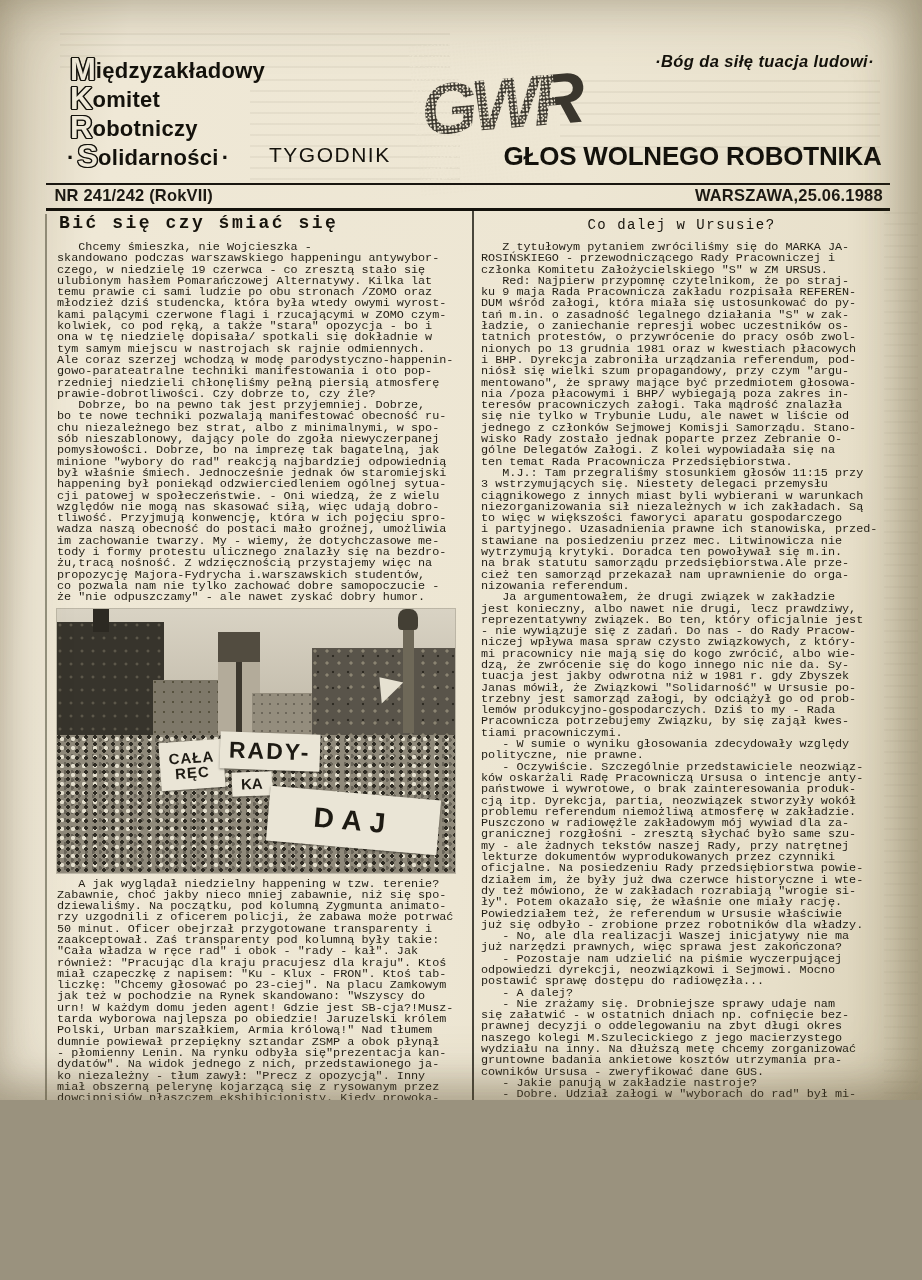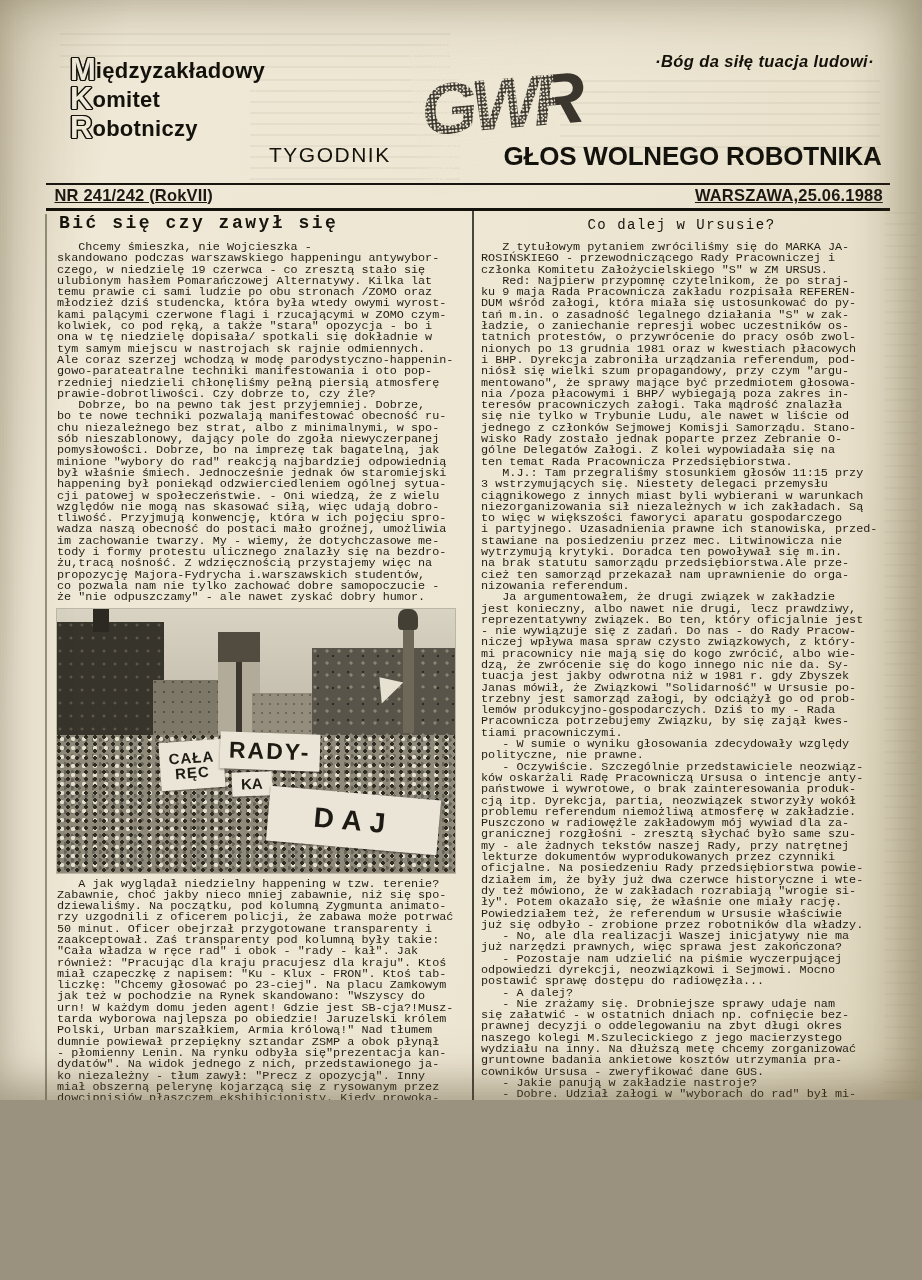--- a/index.html
+++ b/index.html
@@ -26,21 +26,21 @@
     background-image:radial-gradient(circle,#ece5d2 1.15px,transparent 1.45px),
                      radial-gradient(circle,#ece5d2 .9px,transparent 1.2px);
     background-size:3.6px 3.6px,5.2px 5.2px;background-position:0 0,1.7px 2.4px;}
   .motto{position:absolute;right:48px;top:52px;font-style:italic;font-weight:bold;font-size:16.5px;
     letter-spacing:.4px;color:#14120c;white-space:nowrap;}
   .paper-title{position:absolute;right:40px;top:142px;font-weight:bold;font-size:25px;
     letter-spacing:-.2px;color:#14120c;white-space:nowrap;transform:scaleX(1.04);transform-origin:right;}
   
   .issue-bar{position:absolute;left:46px;top:183px;width:834px;
     border-top:2px solid #191610;border-bottom:3.5px solid #14120c;
-    display:flex;justify-content:space-between;align-items:center;padding:1px 4px 2px 6px;text-decoration:underline;}
+    display:flex;justify-content:space-between;align-items:center;padding:1px 4px 2px 6px;}
   .issue-bar span{font-weight:bold;font-size:17px;letter-spacing:.2px;transform:scaleX(.97);white-space:nowrap;}
   
   .col-divider{position:absolute;left:472px;top:211px;width:1.6px;height:1060px;background:#2c2920;opacity:.85;}
   .edge-line{position:absolute;left:45px;top:214px;width:2px;height:1062px;background:#4d4836;opacity:.55;}
   .left-col{position:absolute;left:57px;top:213px;width:412px;}
   .right-col{position:absolute;left:481px;top:217px;width:401px;}
   .mono-body{font-family:"Liberation Mono","DejaVu Sans Mono",monospace;font-weight:normal;
     font-size:11.8px;line-height:11.3px;white-space:pre;overflow:hidden;color:#211e15;}
   .lt{margin:0 0 9px 2px;font-family:"Liberation Mono","DejaVu Sans Mono",monospace;
     font-weight:bold;font-size:18px;letter-spacing:2.5px;color:#17140d;}
@@ -90,40 +90,41 @@
   <div class="bleed" style="left:60px;top:28px;width:390px;height:40px;"></div>
   <div class="bleed" style="left:250px;top:70px;width:210px;height:110px;"></div>
   <div class="bleed" style="left:560px;top:78px;width:320px;height:70px;"></div>
   <div class="bleed" style="left:884px;top:210px;width:34px;height:1060px;opacity:.35;"></div>
 
   <header class="masthead">
     <div class="org">
       <div class="org-line"><span class="org-dot"></span><span class="org-initial">M</span><span class="org-rest">iędzyzakładowy</span></div>
       <div class="org-line"><span class="org-dot"></span><span class="org-initial">K</span><span class="org-rest">omitet</span></div>
       <div class="org-line"><span class="org-dot"></span><span class="org-initial">R</span><span class="org-rest">obotniczy</span></div>
+      <div class="org-line"><span class="org-dot">·</span><span class="org-initial">S</span><span class="org-rest">olidarności</span><span class="org-dot">·</span></div>
     </div>
     <div class="weekly">TYGODNIK</div>
     <div class="logo">
       <span class="logo-text">GWR</span>
       <span class="halftone"></span>
     </div>
     <div class="motto">·Bóg da siłę tuacja ludowi·</div>
     <div class="paper-title">GŁOS WOLNEGO ROBOTNIKA</div>
   </header>
 
   <div class="issue-bar">
     <span>NR 241/242 (RokVII)</span>
     <span>WARSZAWA,25.06.1988</span>
   </div>
 
   <div class="edge-line"></div>
   <div class="col-divider"></div>
 
   <section class="left-col">
-    <h2 class="lt">Bić się czy zawył się</h2>
+    <h2 class="lt">Bić się czy śmiać się</h2>
     <div class="mono-body">   Chcemy śmieszka, nie Wojcieszka -
 skandowano podczas warszawskiego happeningu antywybor-
 czego, w niedzielę 19 czerwca - co zresztą stało się
 ulubionym hasłem Pomarańczowej Alternatywy. Kilka lat
 temu prawie ci sami ludzie po obu stronach /ZOMO oraz
 młodzież dziś studencka, która była wtedy owymi wyrost-
 kami palącymi czerwone flagi i rzucającymi w ZOMO czym-
 kolwiek, co pod ręką, a także "stara" opozycja - bo i
 ona w tę niedzielę dopisała/ spotkali się dokładnie w
 tym samym miejscu w nastrojach sk rajnie odmiennych.

